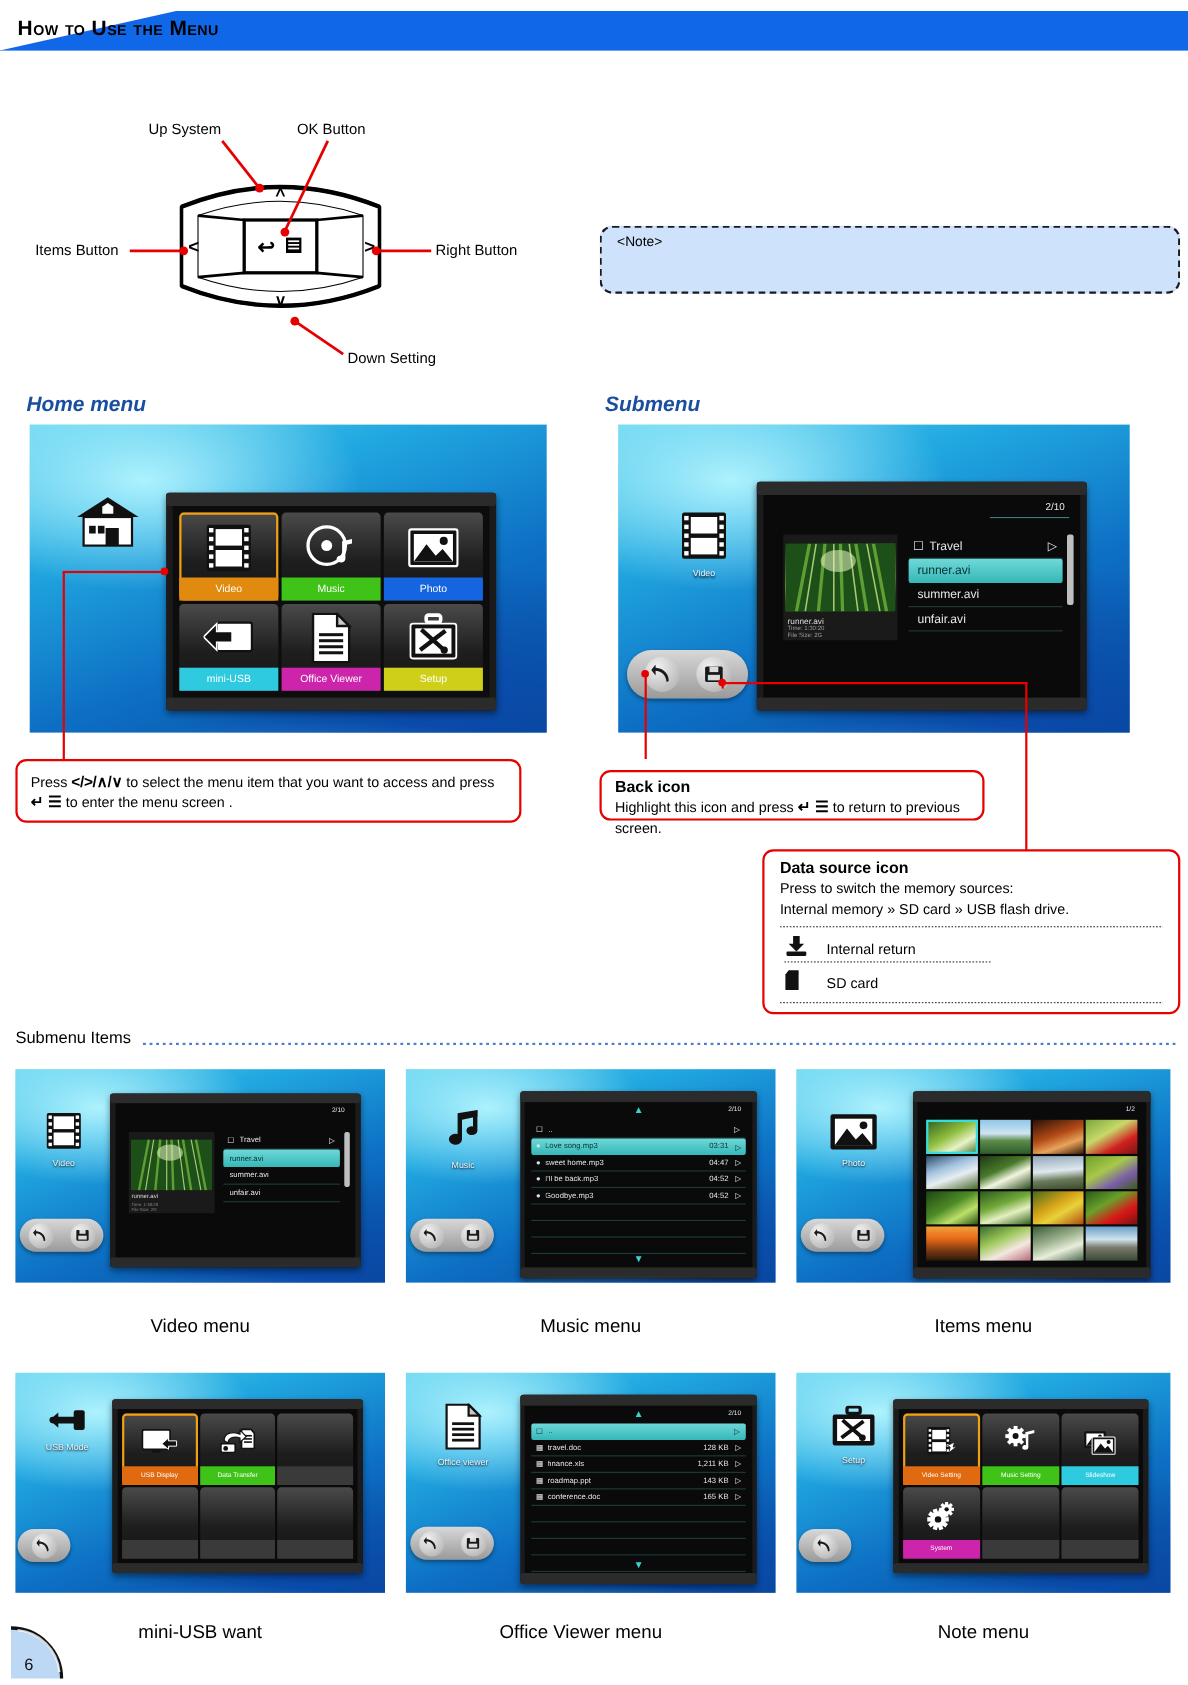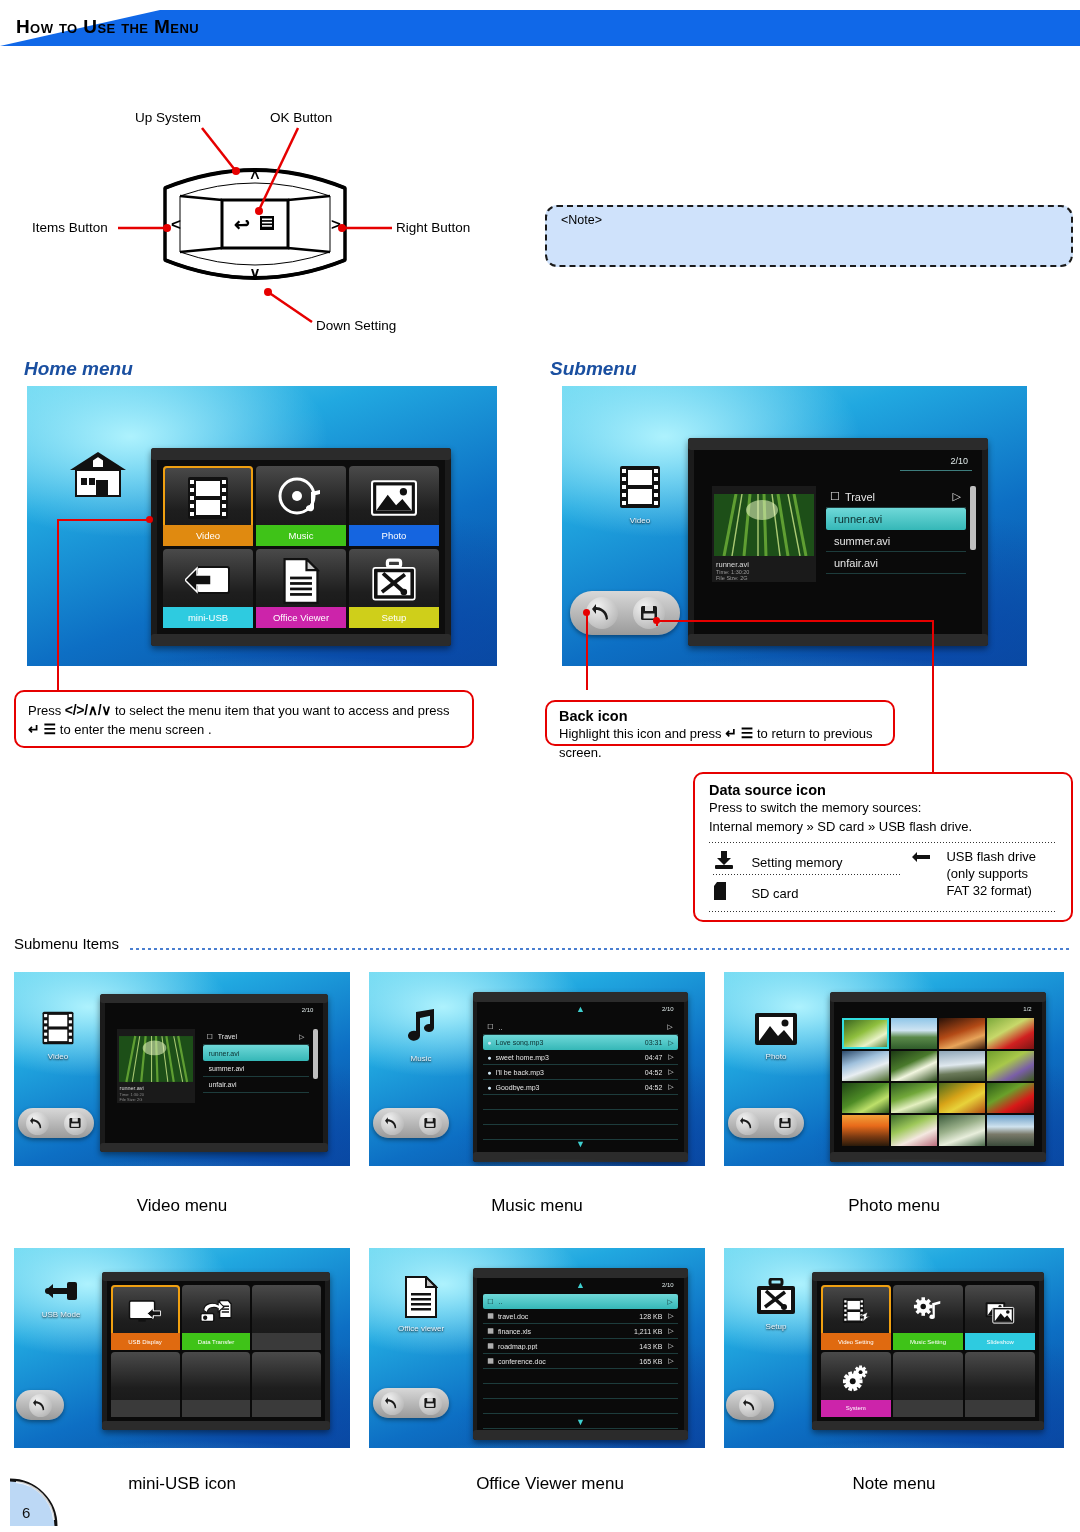--- a/index.html
+++ b/index.html
@@ -392,46 +392,34 @@
   <div style="position:absolute; left:14px; right:14px; top:68px; height:1px;
        background-image:linear-gradient(90deg,#333 50%,transparent 0); background-size:3px 1px;"></div>
 
   <div style="position:absolute; left:18px; top:76px; width:200px;">
     <span style="display:inline-block; width:34px; vertical-align:middle;">
       <svg width="22" height="20" viewBox="0 0 22 20">
         <path d="M8 1 L14 1 L14 8 L18 8 L11 15 L4 8 L8 8 Z" fill="#111"></path>
         <rect x="2" y="15" width="18" height="4" rx="1" fill="#111"></rect>
       </svg>
     </span>
-    <span style="font-size:13px; vertical-align:middle;">Setting memory</span>
+    <span style="font-size:13px; vertical-align:middle;">Internal return</span>
   </div>
   <div style="position:absolute; left:18px; right:170px; top:100px; height:1px;
        background-image:linear-gradient(90deg,#333 50%,transparent 0); background-size:3px 1px;"></div>
 
   <div style="position:absolute; left:18px; top:107px; width:200px;">
     <span style="display:inline-block; width:34px; vertical-align:middle;">
       <svg width="16" height="20" viewBox="0 0 16 20">
         <path d="M4 1 L13 1 L13 19 L1 19 L1 5 Z" fill="#111"></path>
       </svg>
     </span>
     <span style="font-size:13px; vertical-align:middle;">SD card</span>
   </div>
 
-  <div style="position:absolute; left:215px; top:74px; width:160px;">
-    <span style="display:inline-block; width:32px; vertical-align:top; padding-top:2px;">
-      <svg width="22" height="14" viewBox="0 0 22 14">
-        <path d="M2 7 L7 2 L7 5 L20 5 L20 9 L7 9 L7 12 Z" fill="#111"></path>
-      </svg>
-    </span>
-    <span style="display:inline-block; font-size:13px; line-height:17px; vertical-align:top;">
-      <span>USB flash drive</span><br>
-      <span>(only supports</span><br>
-      <span>FAT 32 format)</span>
-    </span>
-  </div>
   <div style="position:absolute; left:14px; right:14px; bottom:8px; height:1px;
        background-image:linear-gradient(90deg,#333 50%,transparent 0); background-size:3px 1px;"></div>
 </div>
 
 <div class="si-head">Submenu Items</div>
 <div class="si-dots"></div>
 
 <div class="wall thumb" style="left:14px; top:972px; width:336px; height:194px;">
   <div class="sideicon" style="left:24px; top:38px; width:40px;">
     <svg width="34" height="36" viewBox="0 0 44 46">
@@ -631,21 +619,21 @@
     </div>
     <div class="pillbtn" style="width:23px;height:23px;">
       <svg width="14" height="14" viewBox="0 0 20 20">
           <rect x="2" y="3" width="16" height="14" rx="1.5" fill="#1a1a1a"></rect>
           <rect x="6" y="3" width="8" height="5" fill="#dcdcdc"></rect>
           <rect x="4.5" y="10.5" width="11" height="5" fill="#dcdcdc"></rect>
         </svg>
     </div>
   </div>
 </div>
-<div class="thumb-cap" style="left:724px; top:1196px; width:340px;">Photo menu</div>
+<div class="thumb-cap" style="left:724px; top:1196px; width:340px;">Items menu</div>
 
 <div class="wall thumb" style="left:14px; top:1248px; width:336px; height:200px;">
   <div class="sideicon" style="left:24px; top:30px; width:46px;">
     <svg width="40" height="26" viewBox="0 0 40 26">
       <rect x="26" y="4" width="10" height="18" rx="2" fill="#111"></rect>
       <path d="M4 13 L12 6 L12 10 L28 10 L28 16 L12 16 L12 20 Z" fill="#111"></path>
       <circle cx="7" cy="13" r="3" fill="#111"></circle>
     </svg>
     <div class="cap">USB Mode</div>
   </div>
@@ -690,21 +678,21 @@
     </div>
   </div>
   <div class="pill" style="left:2px; top:142px; width:48px; height:30px; justify-content:center;">
     <div class="pillbtn" style="width:23px;height:23px;">
       <svg width="14" height="13" viewBox="0 0 20 18">
           <path d="M16 15 C16 6, 8 3, 4 3 L4 0 L0 5 L4 10 L4 6 C8 6, 13 8, 14 16 Z" fill="#1a1a1a"></path>
         </svg>
     </div>
   </div>
 </div>
-<div class="thumb-cap" style="left:14px; top:1474px; width:336px;">mini-USB icon</div>
+<div class="thumb-cap" style="left:14px; top:1474px; width:336px;">mini-USB want</div>
 
 <div class="wall thumb" style="left:369px; top:1248px; width:336px; height:200px;">
   <div class="sideicon" style="left:28px; top:28px; width:48px;">
     <svg width="34" height="42" viewBox="0 0 34 42">
       <path d="M2 1 L22 1 L32 11 L32 41 L2 41 Z" fill="#fff" stroke="#111" stroke-width="2"></path>
       <path d="M22 1 L22 11 L32 11 Z" fill="#c8c8c8" stroke="#111" stroke-width="2"></path>
       <g fill="#111">
           <rect x="7" y="17" width="20" height="2.5"></rect>
           <rect x="7" y="22" width="20" height="2.5"></rect>
           <rect x="7" y="27" width="20" height="2.5"></rect>
@@ -765,21 +753,21 @@
     </div>
     <div class="pillbtn" style="width:23px;height:23px;">
       <svg width="14" height="14" viewBox="0 0 20 20">
           <rect x="2" y="3" width="16" height="14" rx="1.5" fill="#1a1a1a"></rect>
           <rect x="6" y="3" width="8" height="5" fill="#dcdcdc"></rect>
           <rect x="4.5" y="10.5" width="11" height="5" fill="#dcdcdc"></rect>
         </svg>
     </div>
   </div>
 </div>
-<div class="thumb-cap" style="left:382px; top:1474px; width:336px;">Office Viewer menu</div>
+<div class="thumb-cap" style="left:360px; top:1474px; width:336px;">Office Viewer menu</div>
 
 <div class="wall thumb" style="left:724px; top:1248px; width:340px; height:200px;">
   <div class="sideicon" style="left:28px; top:30px; width:48px;">
     <svg width="42" height="38" viewBox="0 0 42 38">
       <rect x="15" y="1" width="12" height="6" rx="2" fill="none" stroke="#111" stroke-width="3"></rect>
       <rect x="2" y="8" width="38" height="28" rx="2" fill="#111"></rect>
       <rect x="6" y="12" width="30" height="20" fill="#fff"></rect>
       <path d="M10 29 L30 14" stroke="#111" stroke-width="3.5"></path>
       <path d="M30 30 L11 13" stroke="#111" stroke-width="3.5"></path>
       <circle cx="29" cy="29" r="3" fill="#111"></circle>

